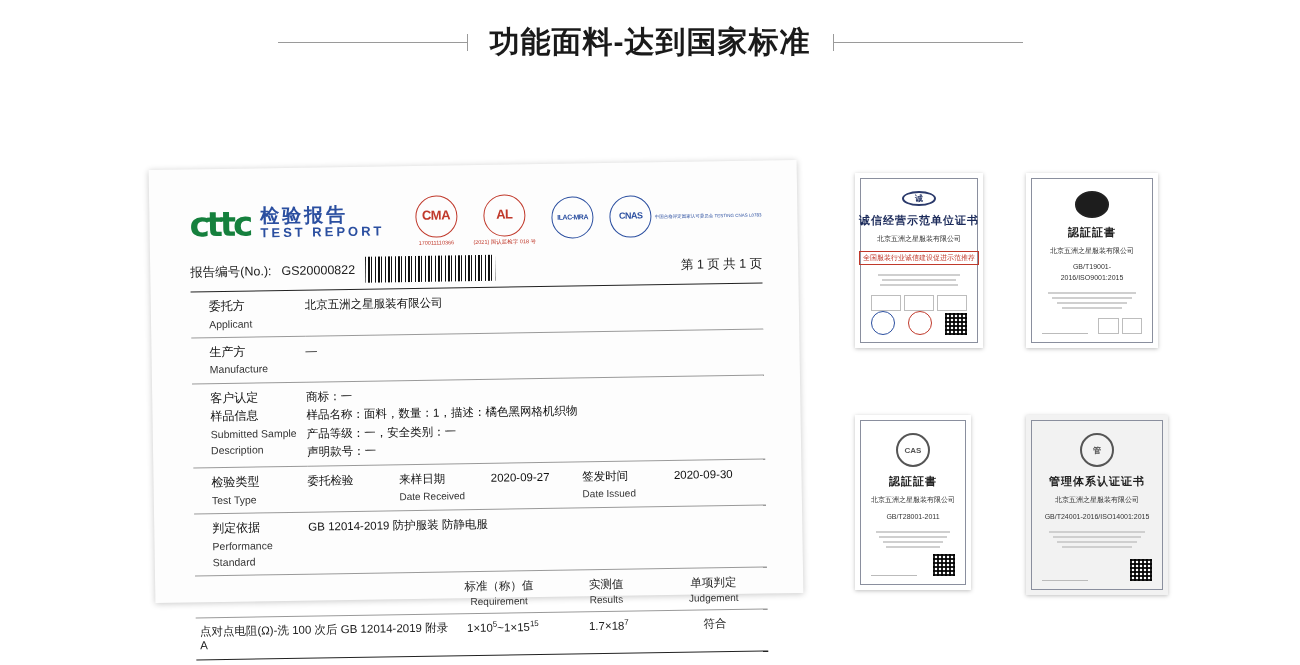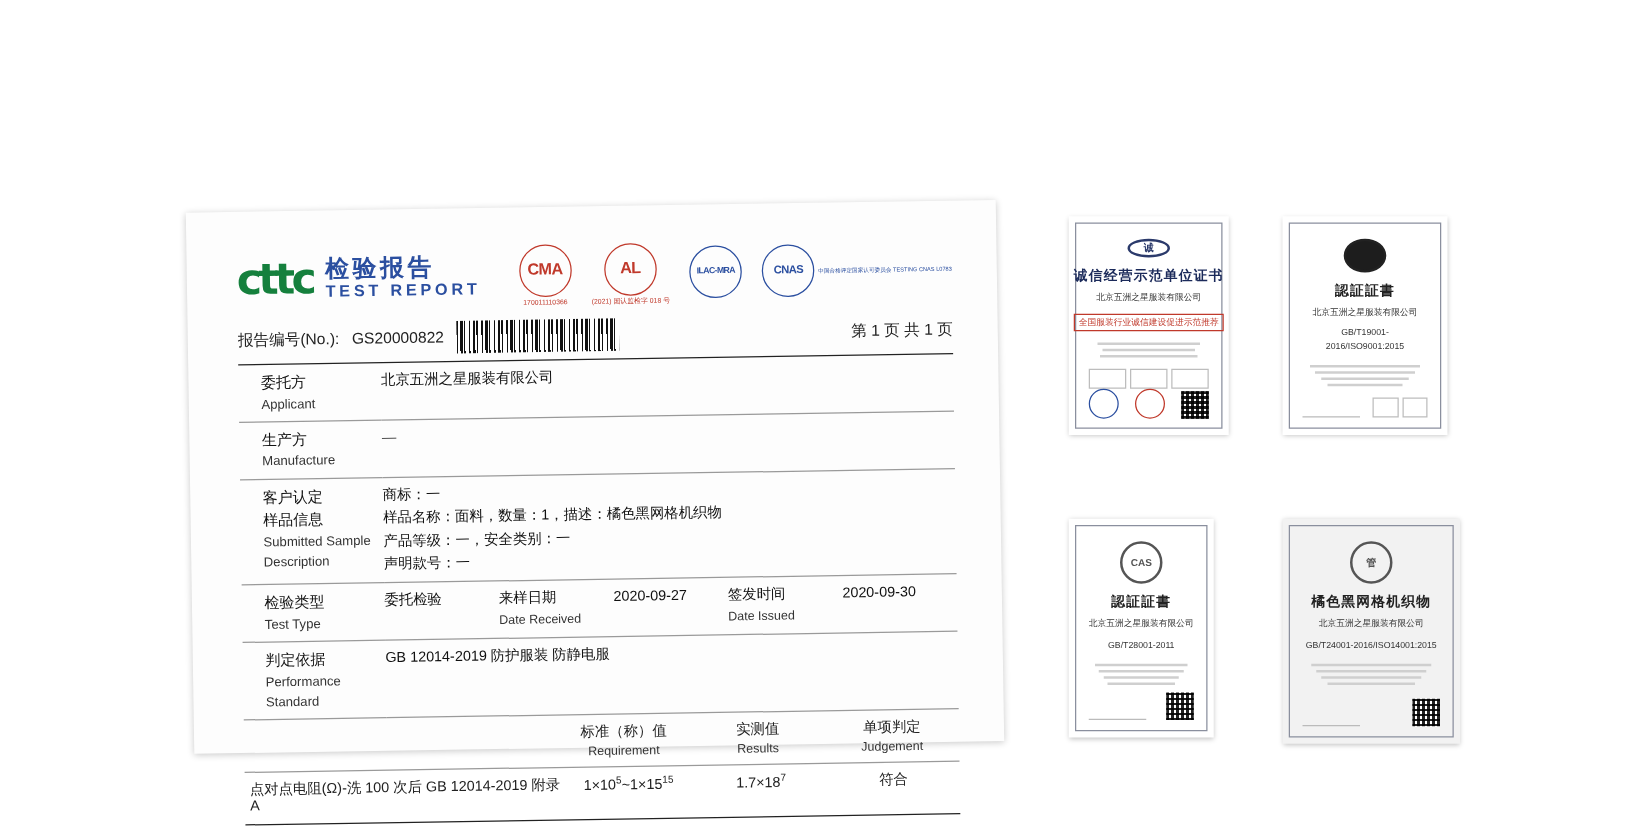--- a/index.html
+++ b/index.html
@@ -323,20 +323,25 @@
     width: 46px; height: 16px;
     border-bottom: 1px solid #bbb;
   }
   .box-row { display:flex; gap:3px; width: 100%; margin-top: 6px; }
   .box-row span { flex:1; height: 14px; border: 1px solid #bdbdbd; }
 </style>
 </head>
 <body>
 
 <div class="header">
+  <div class="title-row">
+    <div class="rule rule-left"></div>
+    <div class="title-text">功能面料-达到国家标准</div>
+    <div class="rule rule-right"></div>
+  </div>
 </div>
 
 <div class="content">
 
   <div class="report">
     <div class="report-inner">
 
       <div class="logo-row">
         <div class="brand">
           <div class="brand-mark">cttc</div>
@@ -536,21 +541,21 @@
       <div class="cert-footer">
         <div class="sig"></div>
         <div class="qr"></div>
       </div>
     </div>
   </div>
 
   <div class="cert" style="left:1026px; top:250px; width:142px; height:180px; background:#f2f2f2;">
     <div class="cert-inner">
       <div class="cert-seal gray">管</div>
-      <div class="cert-title dark">橘色黑网格机织物</div>
+      <div class="cert-title dark">管理体系认证证书</div>
       <div class="cert-sub">北京五洲之星服装有限公司</div>
       <div class="cert-sub">GB/T24001-2016/ISO14001:2015</div>
       <div class="cert-lines">
         <i style="width:88%"></i>
           <i style="width:80%"></i>
           <i style="width:72%"></i>
           <i style="width:64%"></i>
       </div>
       <div class="cert-footer">
         <div class="sig"></div>

